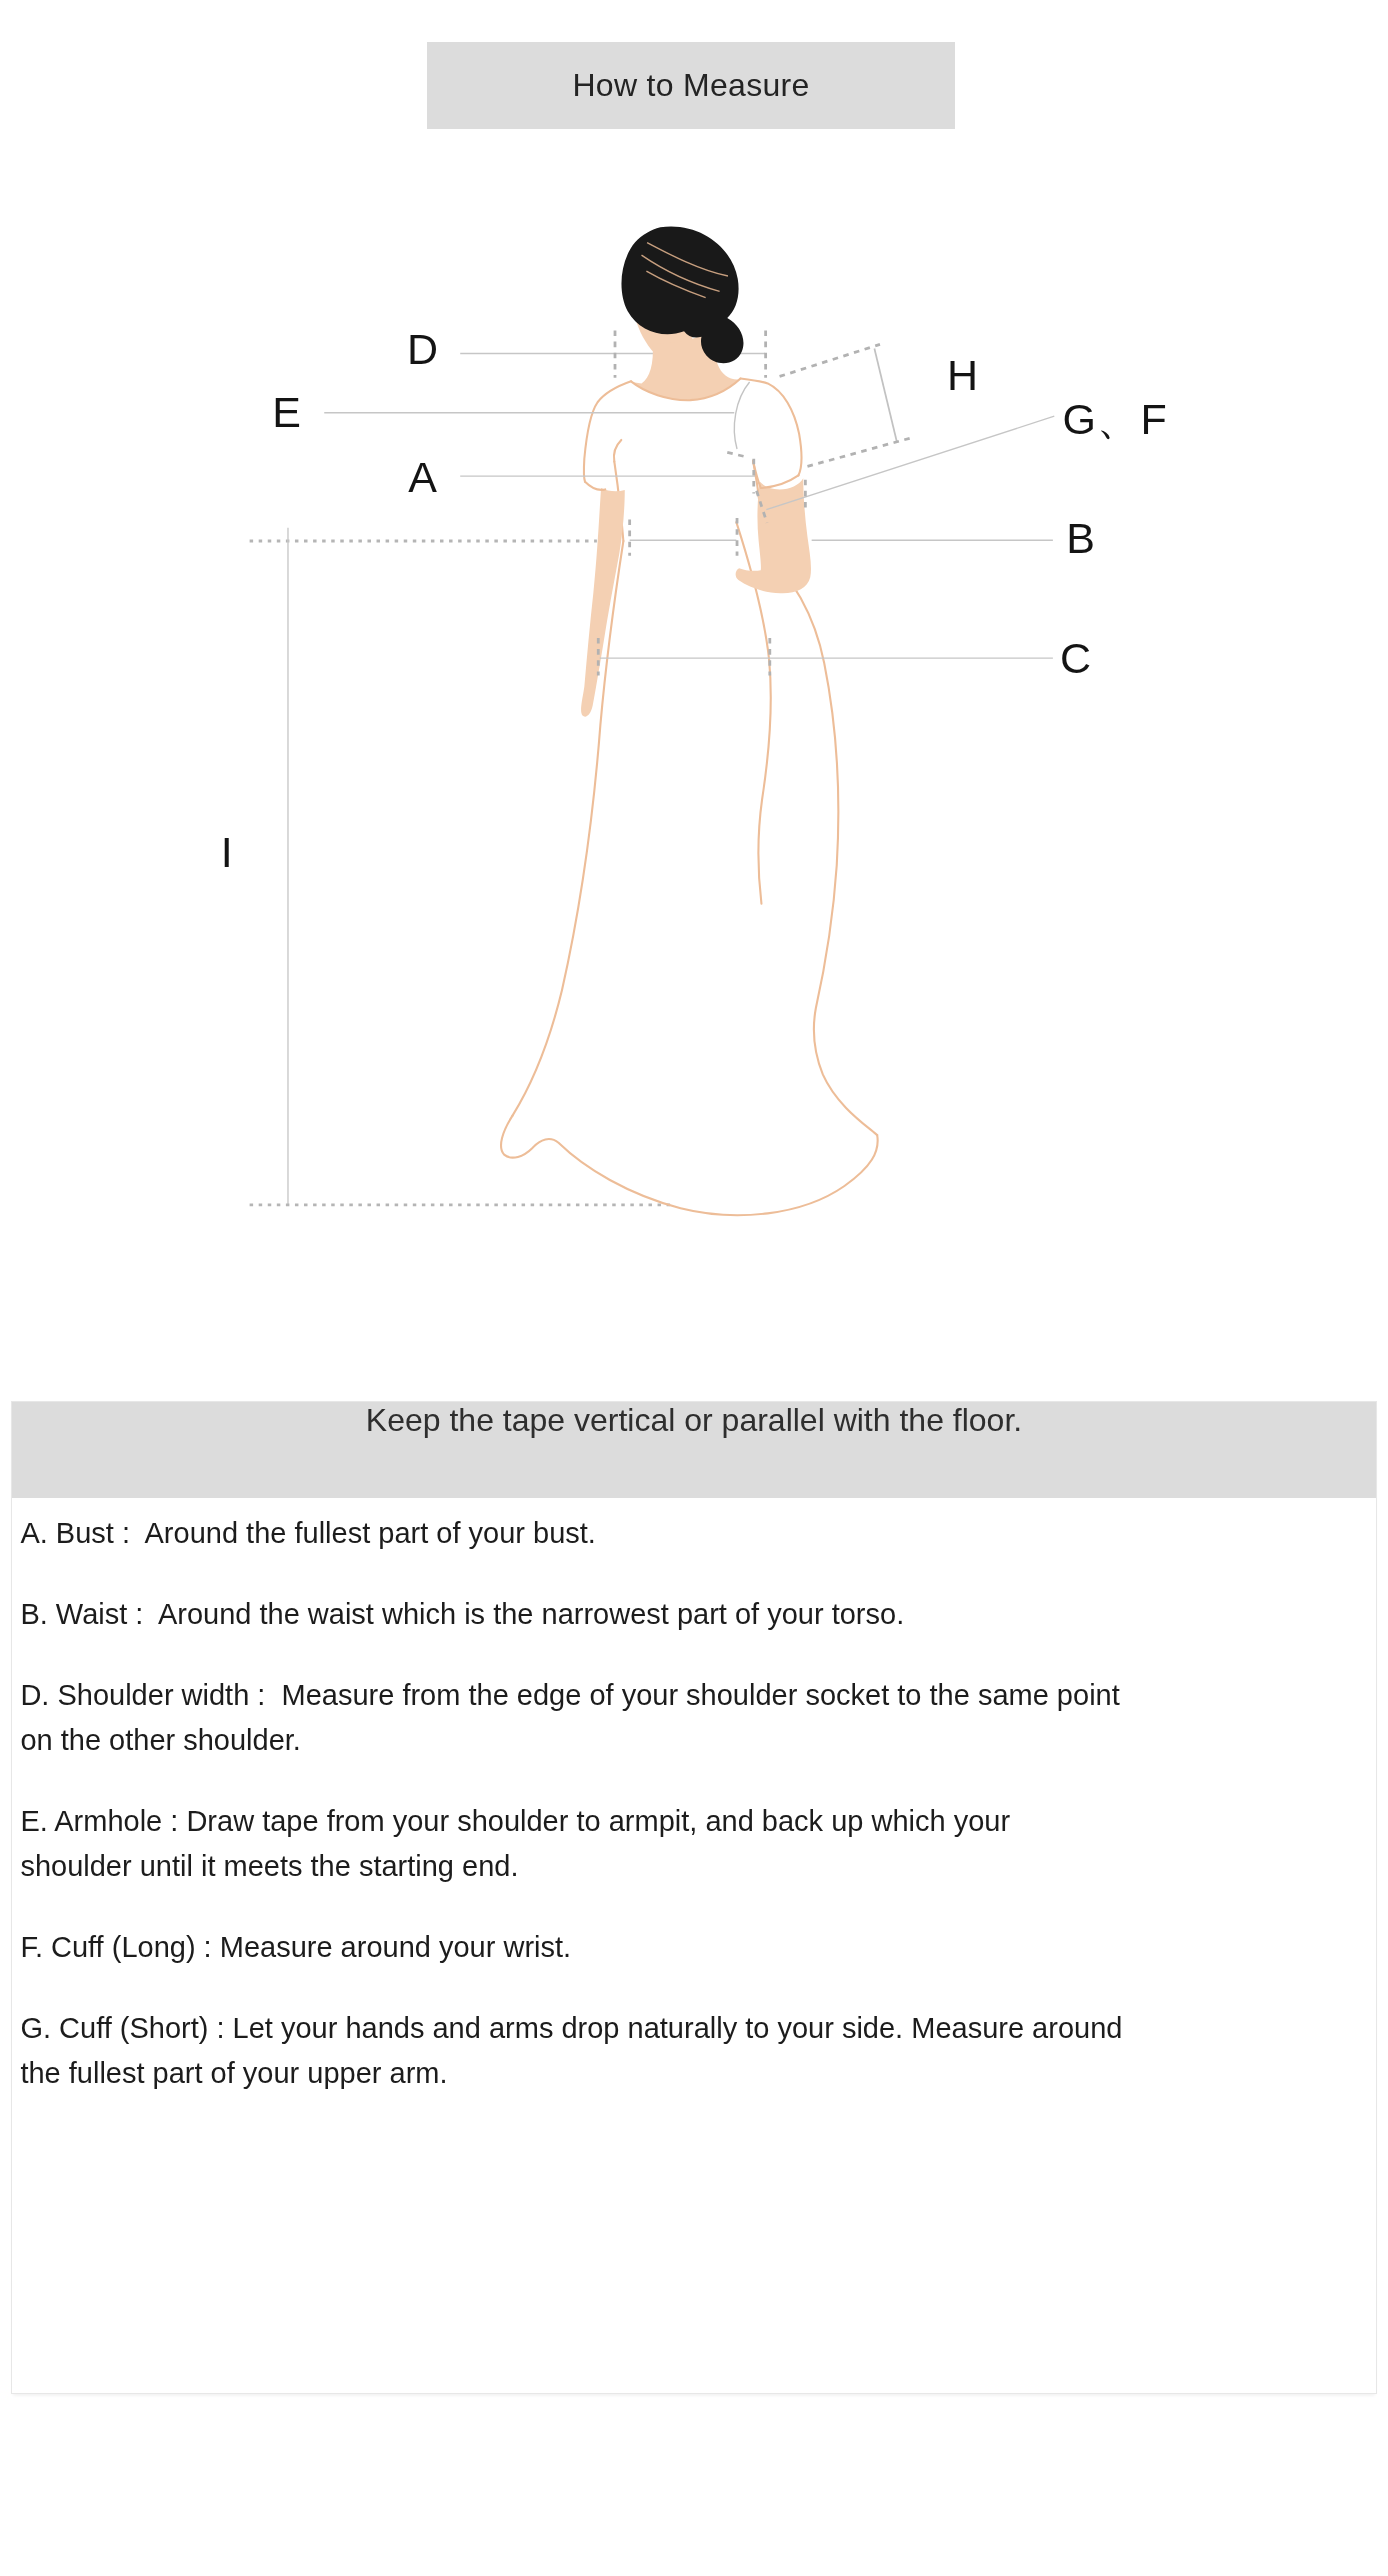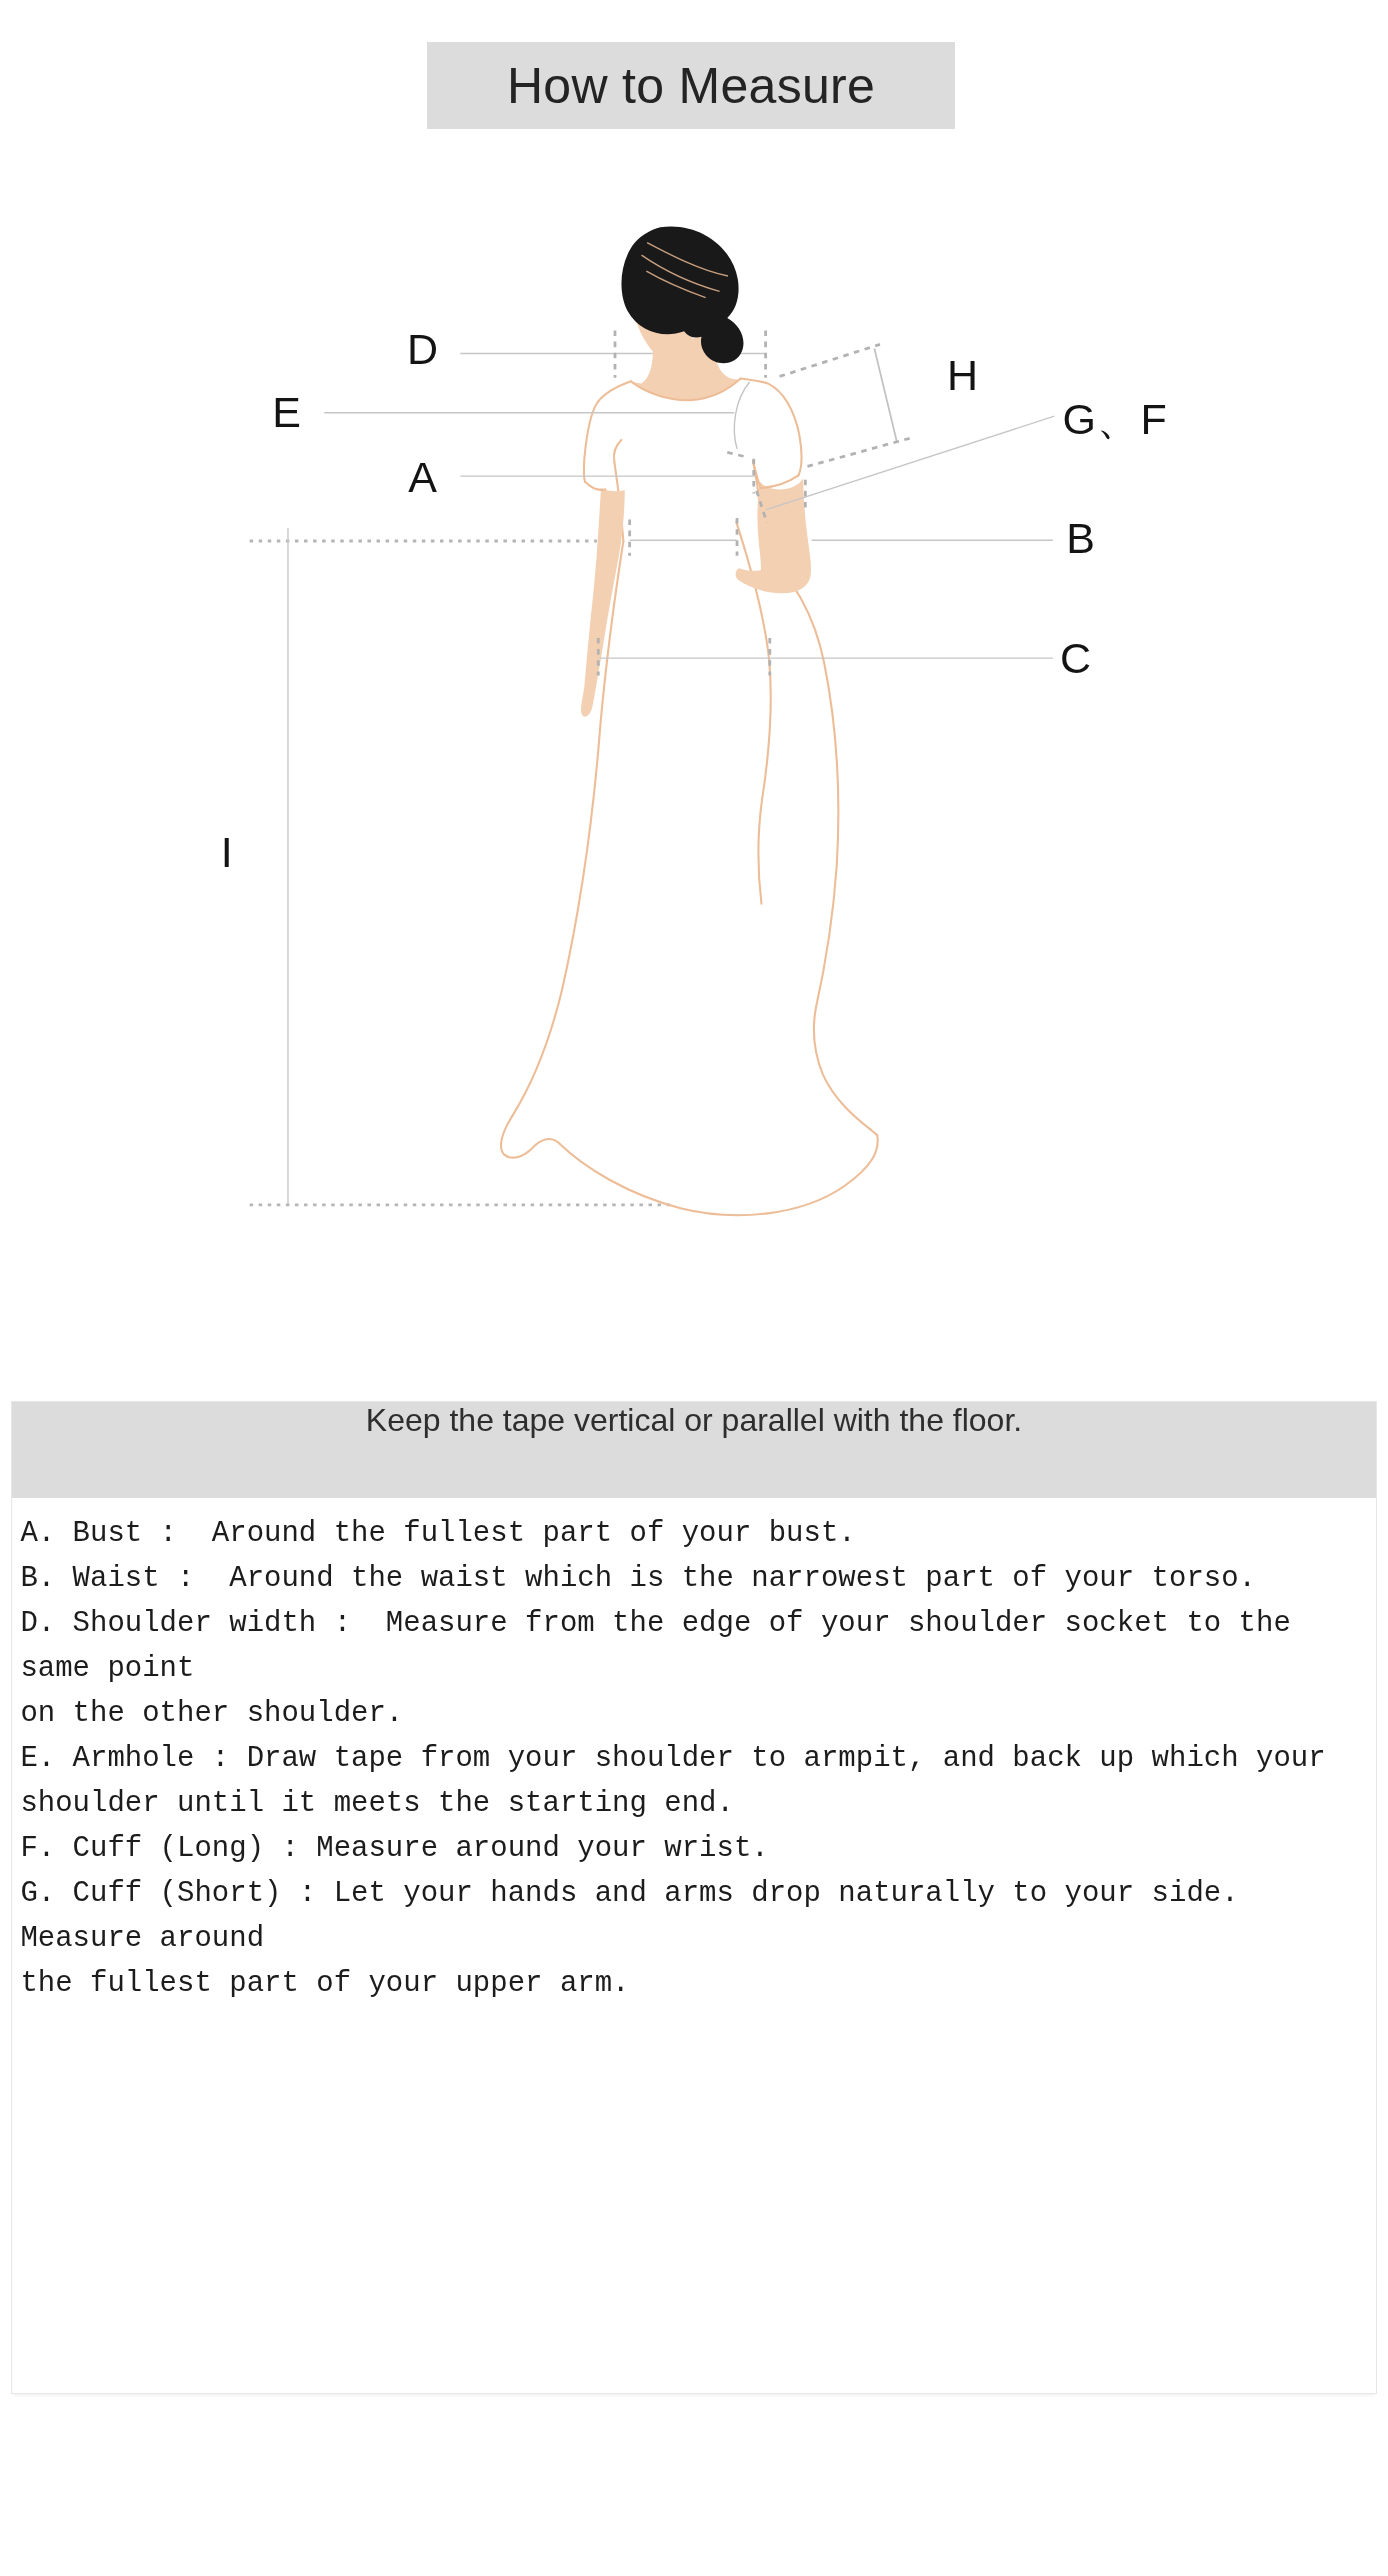--- a/index.html
+++ b/index.html
@@ -3,21 +3,21 @@
 <meta charset="utf-8">
 <style>
   html,body{margin:0;padding:0;background:#ffffff;}
   .canvas{
     position:relative;width:1389px;height:2576px;background:#ffffff;overflow:hidden;
     font-family:"Liberation Sans","DejaVu Sans",sans-serif;font-weight:300;color:#1f1f1f;
   }
   .title-bar{
     position:absolute;left:427px;top:42px;width:528px;height:87px;
     background:#dcdcdc;display:flex;align-items:center;justify-content:center;
-    font-size:50px;color:#242424;letter-spacing:0.3px;
+    font-size:32px;color:#242424;letter-spacing:0.3px;
   }
   .figure-svg{position:absolute;left:0;top:202px;width:1389px;height:1095px;}
   .fig-label{
     position:absolute;transform:translate(-50%,-50%);
     font-size:43px;font-weight:300;color:#141414;white-space:nowrap;letter-spacing:0.7px;
   }
   .lbl-d{left:423px;top:349px;}
   .lbl-e{left:287px;top:412px;}
   .lbl-a{left:423px;top:477px;}
   .lbl-h{left:963px;top:375px;}
@@ -28,23 +28,22 @@
   .info-box{
     position:absolute;left:11px;top:1401px;width:1366px;height:993px;
     box-sizing:border-box;border:1.4px solid #e7e7e7;background:#ffffff;
     box-shadow:0 4.2px 3.5px -2.1px rgba(0,0,0,0.07);
   }
   .info-header{
     height:96px;background:#dcdcdc;display:flex;justify-content:center;
     font-size:32px;color:#2e2e2e;
   }
   .info-list{
-    display:flex;flex-direction:column;
+    display:flex;flex-direction:column;row-gap:36px;
     padding:12.5px 8.4px 7px 8.4px;
-    font-family:Liberation Mono, monospace;
   }
   .info-row{
     font-size:29px;line-height:45px;color:#1c1c1c;white-space:pre-wrap;
   }
 </style>
 </head>
 <body>
 
 <div class="canvas">
 

